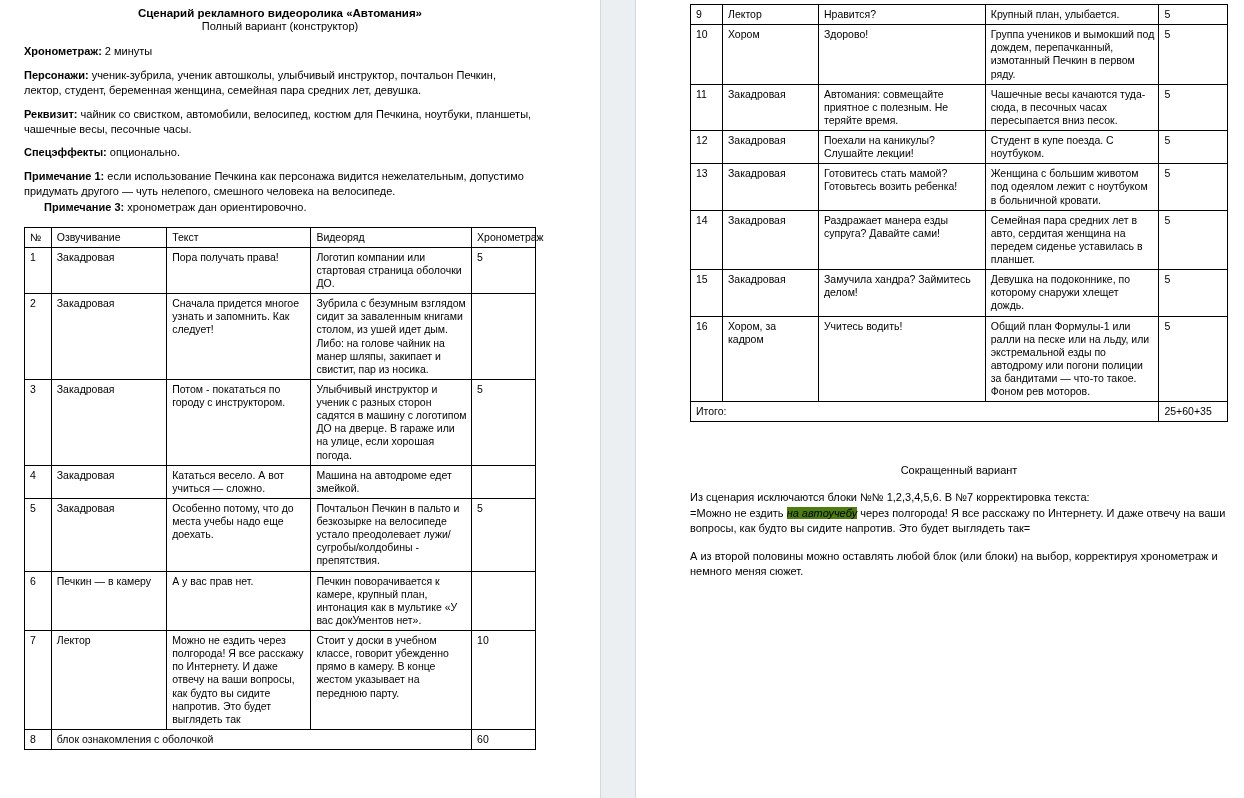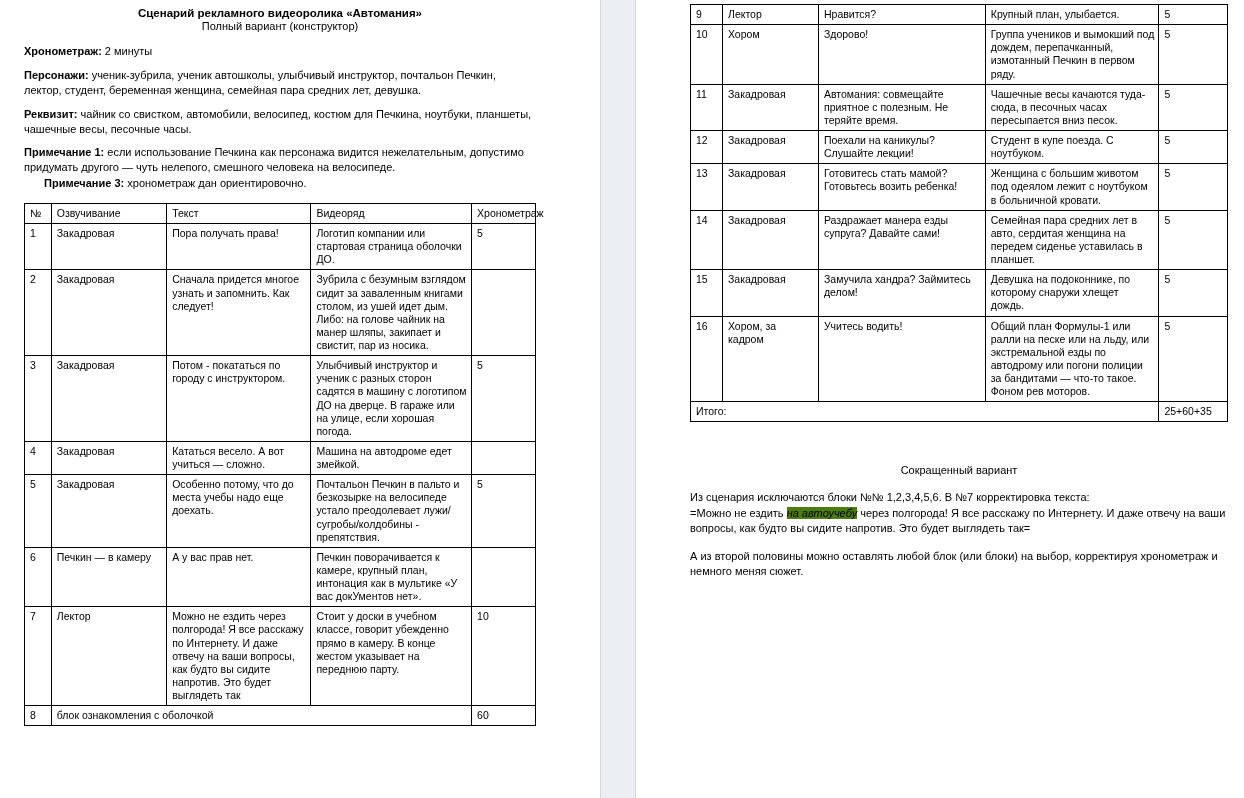--- a/index.html
+++ b/index.html
@@ -125,20 +125,23 @@
     <div class="doc-subtitle">Полный вариант (конструктор)</div>
 
     <p class="para">
       <b>Хронометраж:</b><span> 2 минуты</span>
     </p>
     <p class="para">
       <b>Персонажи:</b><span> ученик-зубрила, ученик автошколы, улыбчивый инструктор, почтальон Печкин, лектор, студент, беременная женщина, семейная пара средних лет, девушка.</span>
     </p>
     <p class="para">
       <b>Реквизит:</b><span> чайник со свистком, автомобили, велосипед, костюм для Печкина, ноутбуки, планшеты, чашечные весы, песочные часы.</span>
+    </p>
+    <p class="para">
+      <b>Спецэффекты:</b><span> опционально.</span>
     </p>
 
     <p class="para para-tight">
       <b>Примечание 1:</b><span> если использование Печкина как персонажа видится нежелательным, допустимо придумать другого — чуть нелепого, смешного человека на велосипеде.</span>
     </p>
     <p class="para para-notes">
       <b>Примечание 3:</b><span> хронометраж дан ориентировочно.</span>
     </p>
 
     <table class="sc">

